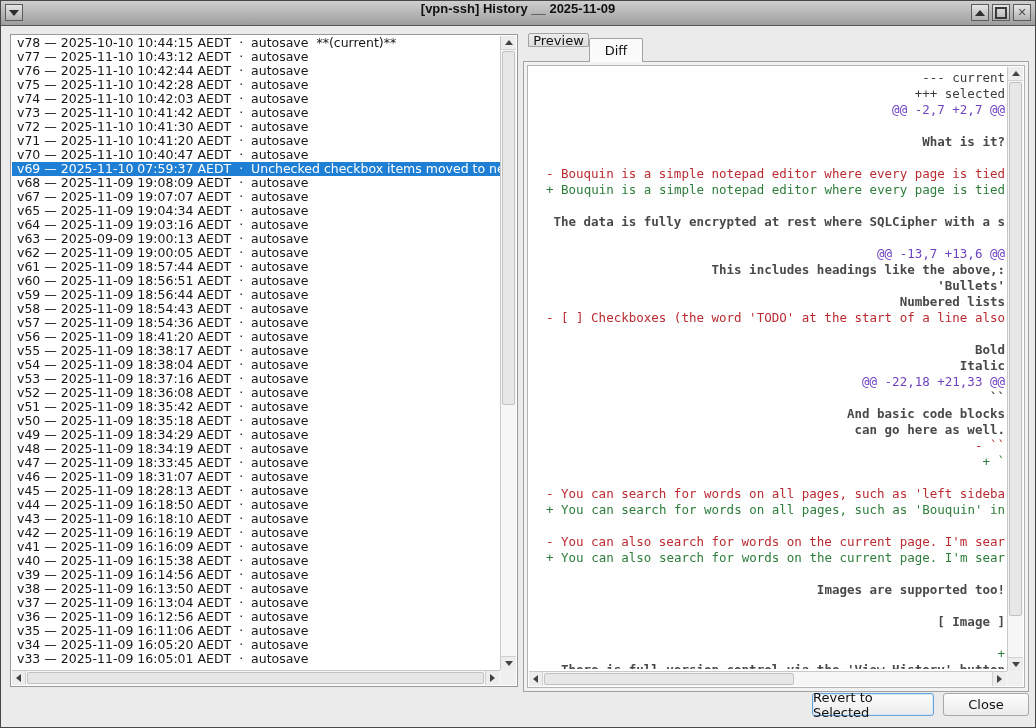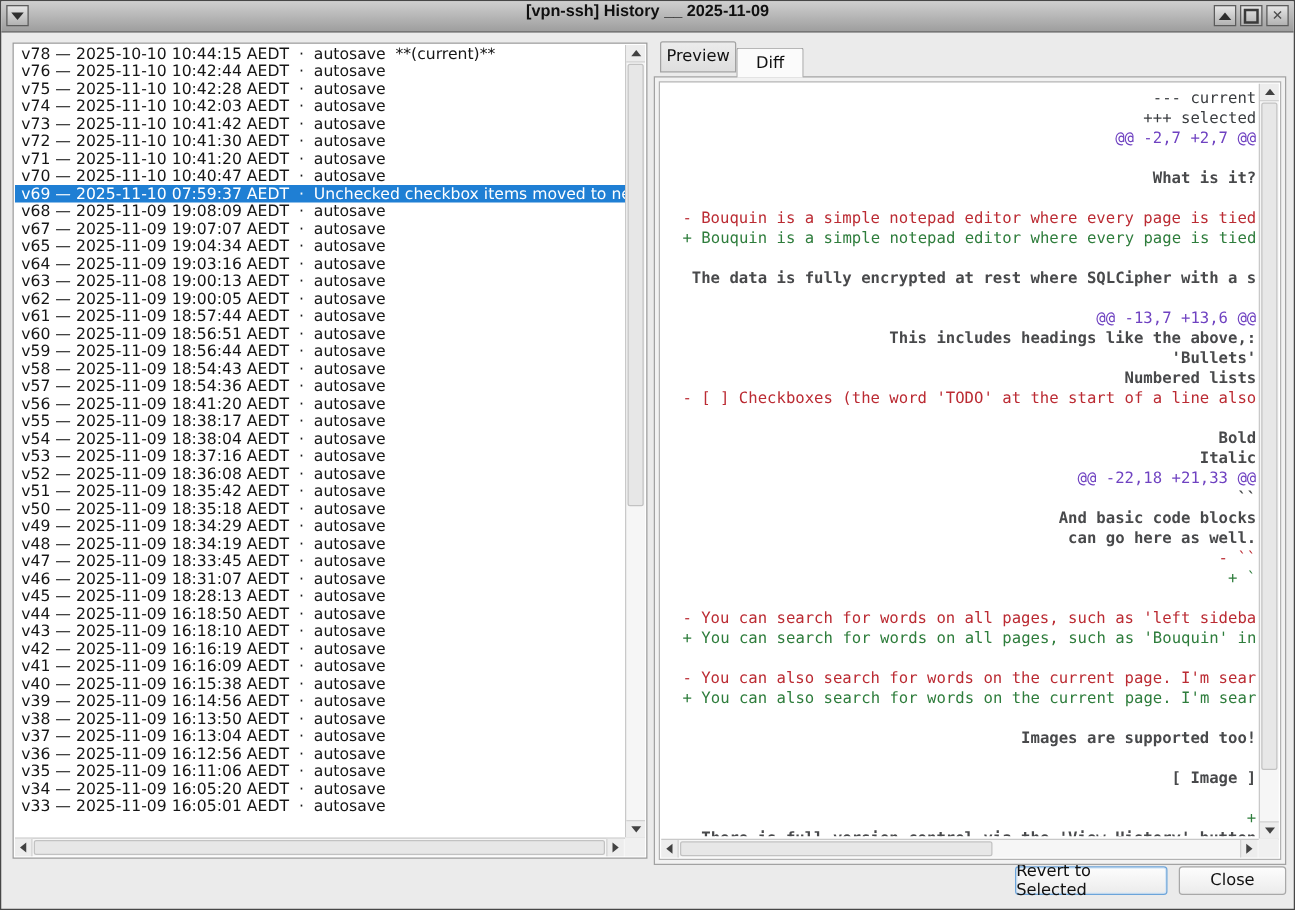--- a/index.html
+++ b/index.html
@@ -48,21 +48,21 @@
   .arr.left{border-top:4px solid transparent;border-bottom:4px solid transparent;border-right:5px solid #424242;}
   .arr.right{border-top:4px solid transparent;border-bottom:4px solid transparent;border-left:5px solid #424242;}
   .vthumb{position:absolute;left:1px;right:1px;background:#e7e7e7;border:1px solid #c2c2c2;border-radius:2px;box-sizing:border-box;}
   .hthumb{position:absolute;top:1px;bottom:1px;background:#e7e7e7;border:1px solid #c2c2c2;border-radius:2px;box-sizing:border-box;}
   .sb-corner{position:absolute;right:1px;bottom:1px;width:16px;height:15px;background:#f0f0f0;}
   #list-vscroll{bottom:16px;}
   #diff-vscroll{bottom:16px;}
   
   .tab{position:absolute;box-sizing:border-box;display:flex;align-items:center;justify-content:center;
     font:13px "DejaVu Sans",sans-serif;color:#111;border:1px solid #a2a2a2;}
-  #tab-preview{left:527px;top:32px;width:61px;height:25px;background:linear-gradient(#ececec,#dedede);
+  #tab-preview{left:527px;top:32px;width:61px;height:14px;background:linear-gradient(#ececec,#dedede);
     border-top-left-radius:2px;border-top-right-radius:2px;z-index:1;}
   #tab-diff{left:588px;top:37px;width:54px;height:24px;background:#fbfbfb;border-bottom:none;
     border-top-left-radius:2px;border-top-right-radius:2px;z-index:3;}
   #pane{position:absolute;left:522px;top:60px;width:506px;height:631px;box-sizing:border-box;
     background:#f2f2f2;border:1px solid #a2a2a2;z-index:2;}
   #diff-frame{position:absolute;left:3px;top:3px;right:3px;bottom:3px;box-sizing:border-box;
     background:#ffffff;border:1px solid #b3b3b3;}
   #diff-lines{position:absolute;left:6px;top:4px;right:19px;bottom:18px;overflow:hidden;
     font:12.5px/16px "DejaVu Sans Mono",monospace;}
   .dline{height:16px;white-space:pre;overflow:hidden;text-align:right;}
@@ -96,33 +96,34 @@
       <span class="sq"></span>
     </div>
     <div class="tb-btn" id="tb-close">
       <span class="xg">✕</span>
     </div>
   </div>
 
   <div id="list-frame">
     <div id="list-rows">
         <div class="row">v78 — 2025-10-10 10:44:15 AEDT  ·  autosave  **(current)**</div>
+        <div class="row">v77 — 2025-11-10 10:43:12 AEDT  ·  autosave</div>
         <div class="row">v76 — 2025-11-10 10:42:44 AEDT  ·  autosave</div>
         <div class="row">v75 — 2025-11-10 10:42:28 AEDT  ·  autosave</div>
         <div class="row">v74 — 2025-11-10 10:42:03 AEDT  ·  autosave</div>
         <div class="row">v73 — 2025-11-10 10:41:42 AEDT  ·  autosave</div>
         <div class="row">v72 — 2025-11-10 10:41:30 AEDT  ·  autosave</div>
         <div class="row">v71 — 2025-11-10 10:41:20 AEDT  ·  autosave</div>
         <div class="row">v70 — 2025-11-10 10:40:47 AEDT  ·  autosave</div>
         <div class="row selected">v69 — 2025-11-10 07:59:37 AEDT  ·  Unchecked checkbox items moved to next</div>
         <div class="row">v68 — 2025-11-09 19:08:09 AEDT  ·  autosave</div>
         <div class="row">v67 — 2025-11-09 19:07:07 AEDT  ·  autosave</div>
         <div class="row">v65 — 2025-11-09 19:04:34 AEDT  ·  autosave</div>
         <div class="row">v64 — 2025-11-09 19:03:16 AEDT  ·  autosave</div>
-        <div class="row">v63 — 2025-11-08 19:00:13 AEDT  ·  autosave</div>
+        <div class="row">v63 — 2025-09-09 19:00:13 AEDT  ·  autosave</div>
         <div class="row">v62 — 2025-11-09 19:00:05 AEDT  ·  autosave</div>
         <div class="row">v61 — 2025-11-09 18:57:44 AEDT  ·  autosave</div>
         <div class="row">v60 — 2025-11-09 18:56:51 AEDT  ·  autosave</div>
         <div class="row">v59 — 2025-11-09 18:56:44 AEDT  ·  autosave</div>
         <div class="row">v58 — 2025-11-09 18:54:43 AEDT  ·  autosave</div>
         <div class="row">v57 — 2025-11-09 18:54:36 AEDT  ·  autosave</div>
         <div class="row">v56 — 2025-11-09 18:41:20 AEDT  ·  autosave</div>
         <div class="row">v55 — 2025-11-09 18:38:17 AEDT  ·  autosave</div>
         <div class="row">v54 — 2025-11-09 18:38:04 AEDT  ·  autosave</div>
         <div class="row">v53 — 2025-11-09 18:37:16 AEDT  ·  autosave</div>

